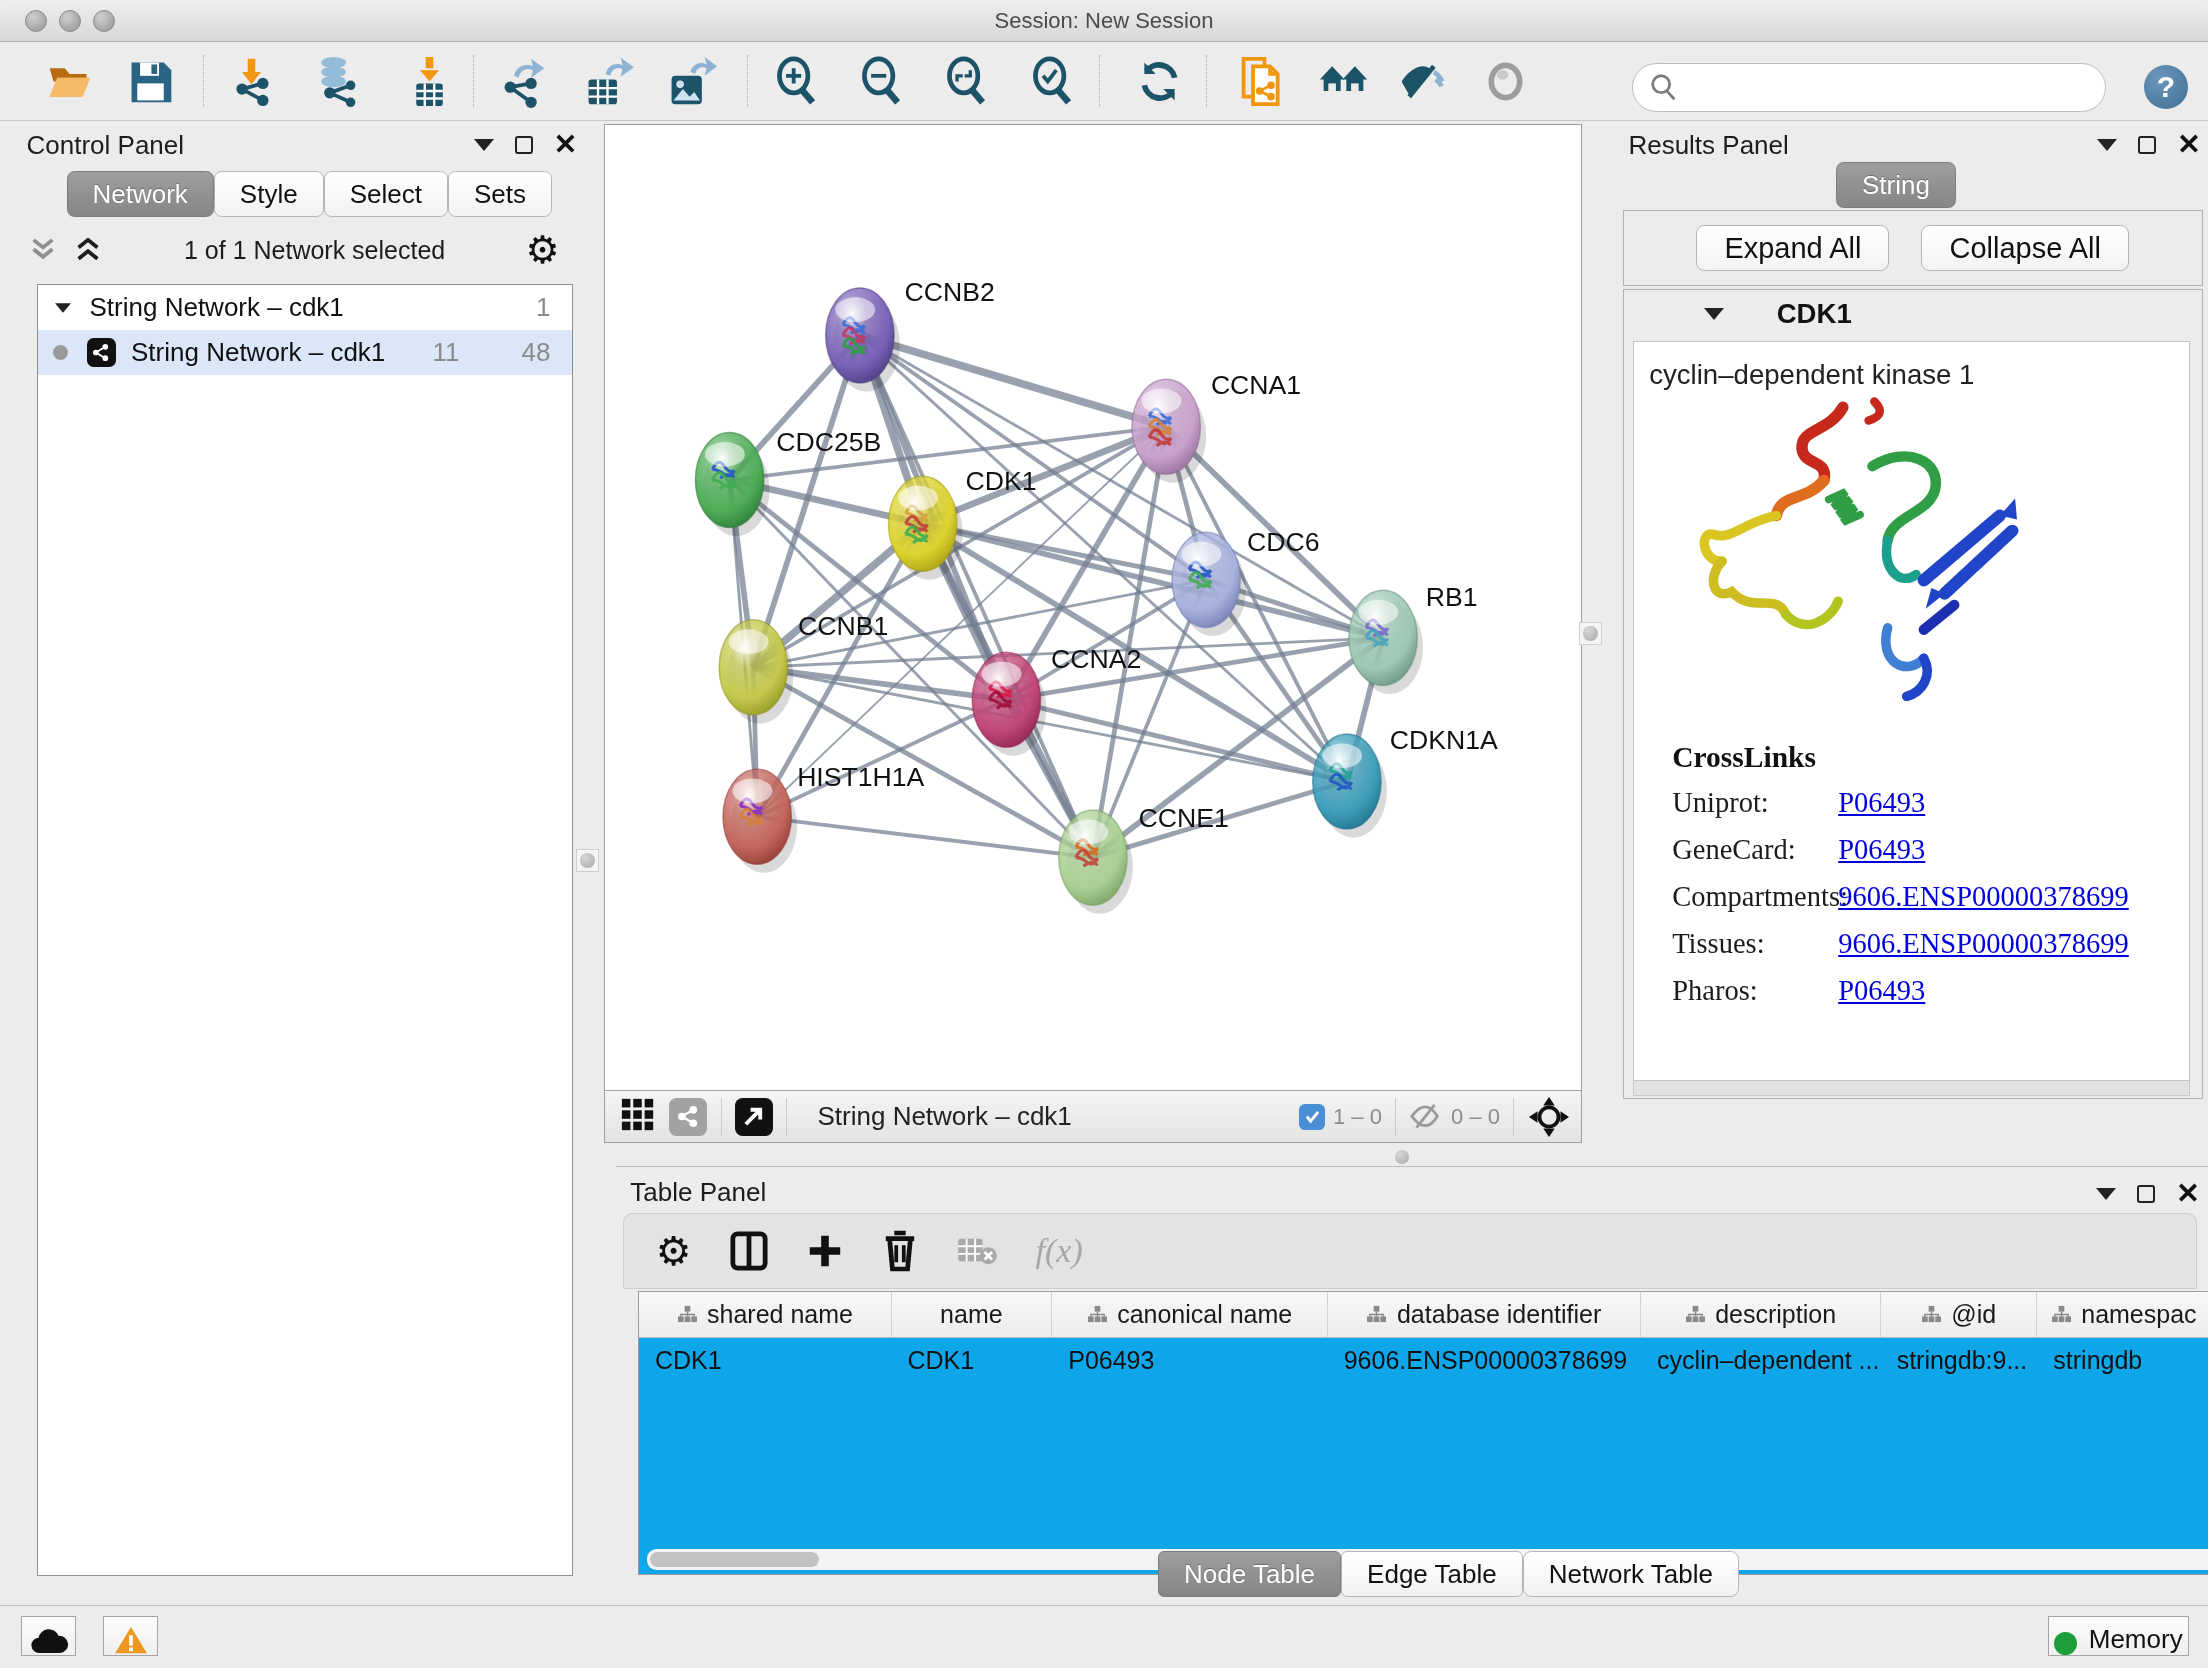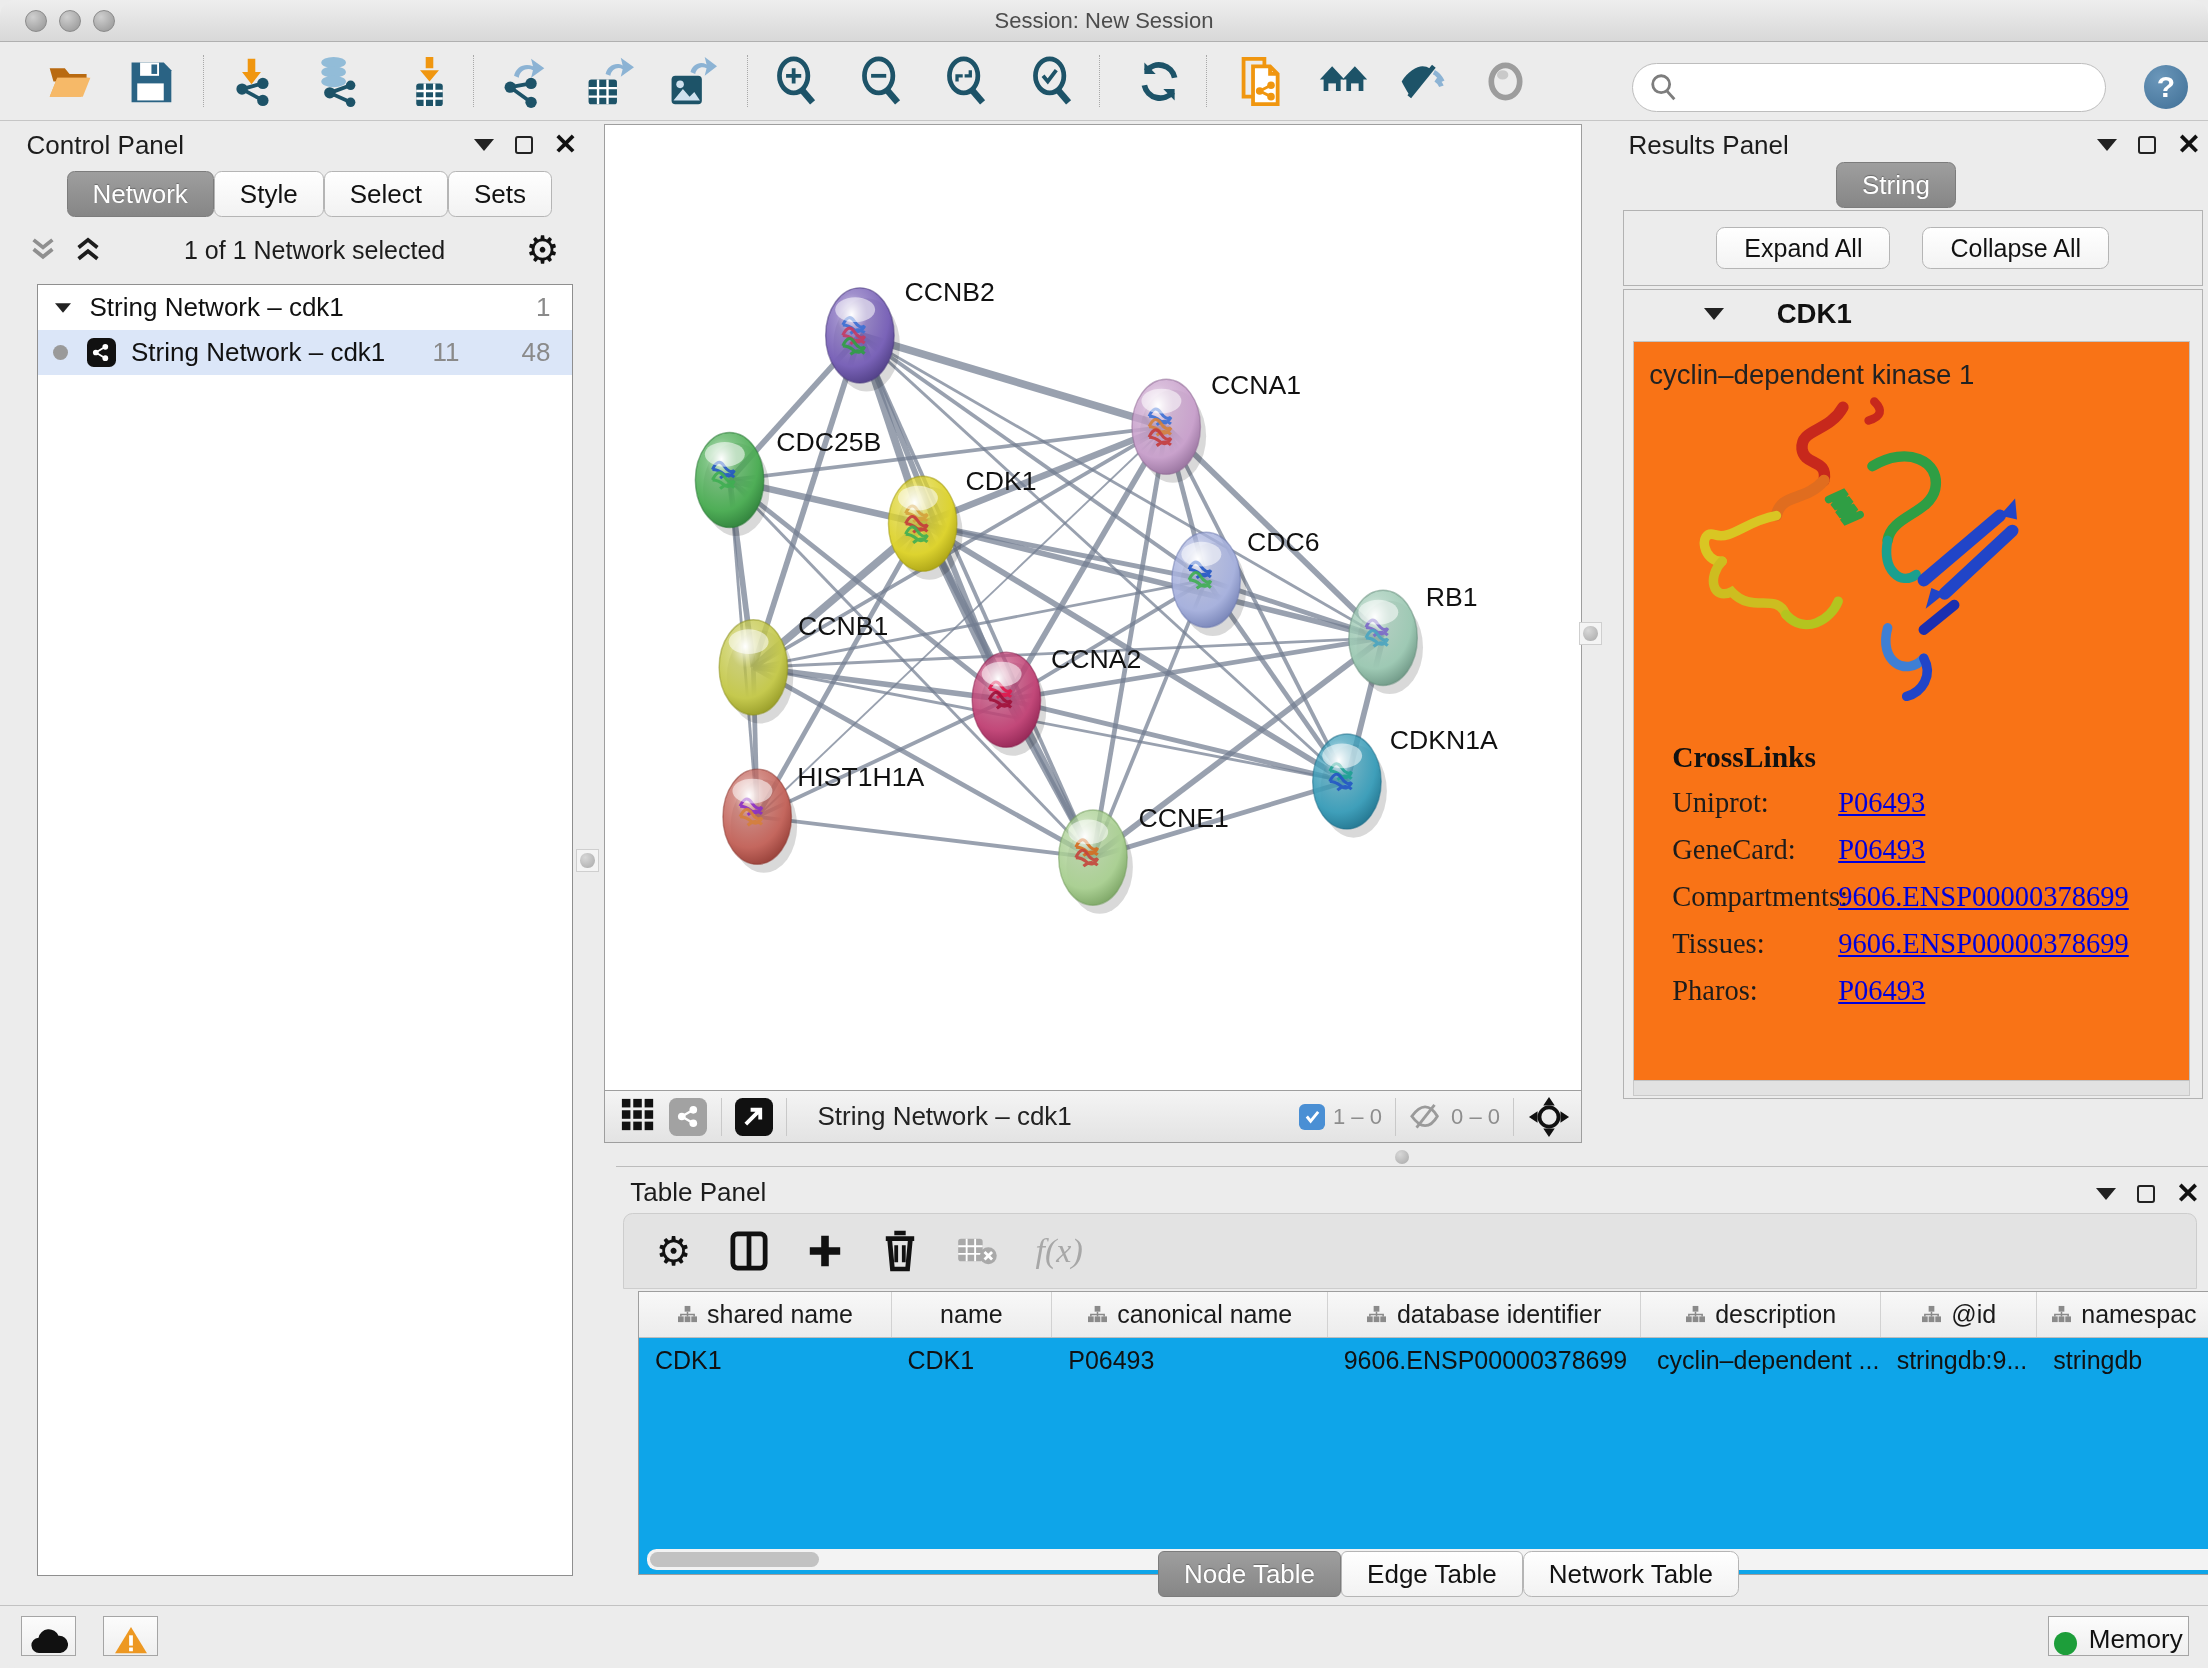--- a/index.html
+++ b/index.html
@@ -38,25 +38,25 @@
   #net-bar{left:604px;top:1090px;width:978px;height:53px;background:linear-gradient(#f4f4f4,#e3e3e3);border:1.9px solid #9e9e9e;display:flex;align-items:center}
   .nb-sep{width:0;height:38px;border-left:1.9px solid #c9c9c9;margin:0 13.3px}
   .badge-num{font-size:22px;color:#8d8d8d;margin-left:7.6px}
   #net-title{font-size:26px;color:#222;margin-left:17px}
   .dark-chip{width:38px;height:38px;border-radius:7.6px;background:#111;display:flex;align-items:center;justify-content:center}
   .gray-chip{width:38px;height:38px;border-radius:7.6px;background:#a2a2a2;display:flex;align-items:center;justify-content:center}
   
   #results-panel{left:1617px;top:122px;width:592px;height:1041px}
   #rp-tab{left:219px;top:40px}
   #rp-box1{left:5.7px;top:88px;width:580px;height:76px;border:1.9px solid #b2b2b2;background:#ececec;display:flex;align-items:center;justify-content:center;gap:32px}
-  .rp-btn{border:1.9px solid #b5b5b5;background:linear-gradient(#ffffff,#f3f3f3);border-radius:8.6px;font-size:25px;color:#111;padding:5.7px 27px}
+  .rp-btn{border:1.9px solid #b5b5b5;background:linear-gradient(#ffffff,#f3f3f3);border-radius:8.6px;font-size:29px;color:#111;padding:5.7px 27px}
   #rp-box2{left:5.7px;top:167px;width:580px;height:810px;border:1.9px solid #b2b2b2;background:#ececec}
   #cdk1-row{height:48px;display:flex;align-items:center;gap:53px;padding-left:80px}
   #cdk1-name{font-size:27.6px;font-weight:bold;color:#111}
-  #rp-inner{position:absolute;left:9.5px;top:51px;width:557px;height:740px;background:#f97316;border:1px solid #c3c3c3;overflow:hidden}
+  #rp-inner{position:absolute;left:9.5px;top:51px;width:557px;height:740px;background:#ffffff;border:1px solid #c3c3c3;overflow:hidden}
   #rp-desc{font-size:27.6px;color:#222;margin:17px 0 0 15px}
   #crosslinks{font-family:"Liberation Serif",serif;position:absolute;left:38px;top:399px}
   #crosslinks h3{font-size:29.5px;color:#111;margin-bottom:13.3px}
   .cl-row{display:flex;font-size:28.5px;margin-bottom:15px}
   .cl-label{width:166px;color:#1c1c1c}
   .cl-value{color:#0000dd;text-decoration:underline}
   #rp-scroll{position:absolute;left:9.5px;top:791px;width:557px;height:15px;background:#e2e2e2;border:1px solid #c9c9c9;border-top:none}
   
   #table-panel{left:616px;top:1166px;width:1592px;height:430px;border-top:1.9px solid #bcbcbc}
   #tp-toolbar{left:6.7px;top:46px;width:1574px;height:76px;background:#e3e3e3;border:1px solid #cdcdcd;border-radius:9.5px 9.5px 0 0;display:flex;align-items:center;gap:38px;padding-left:32px}

